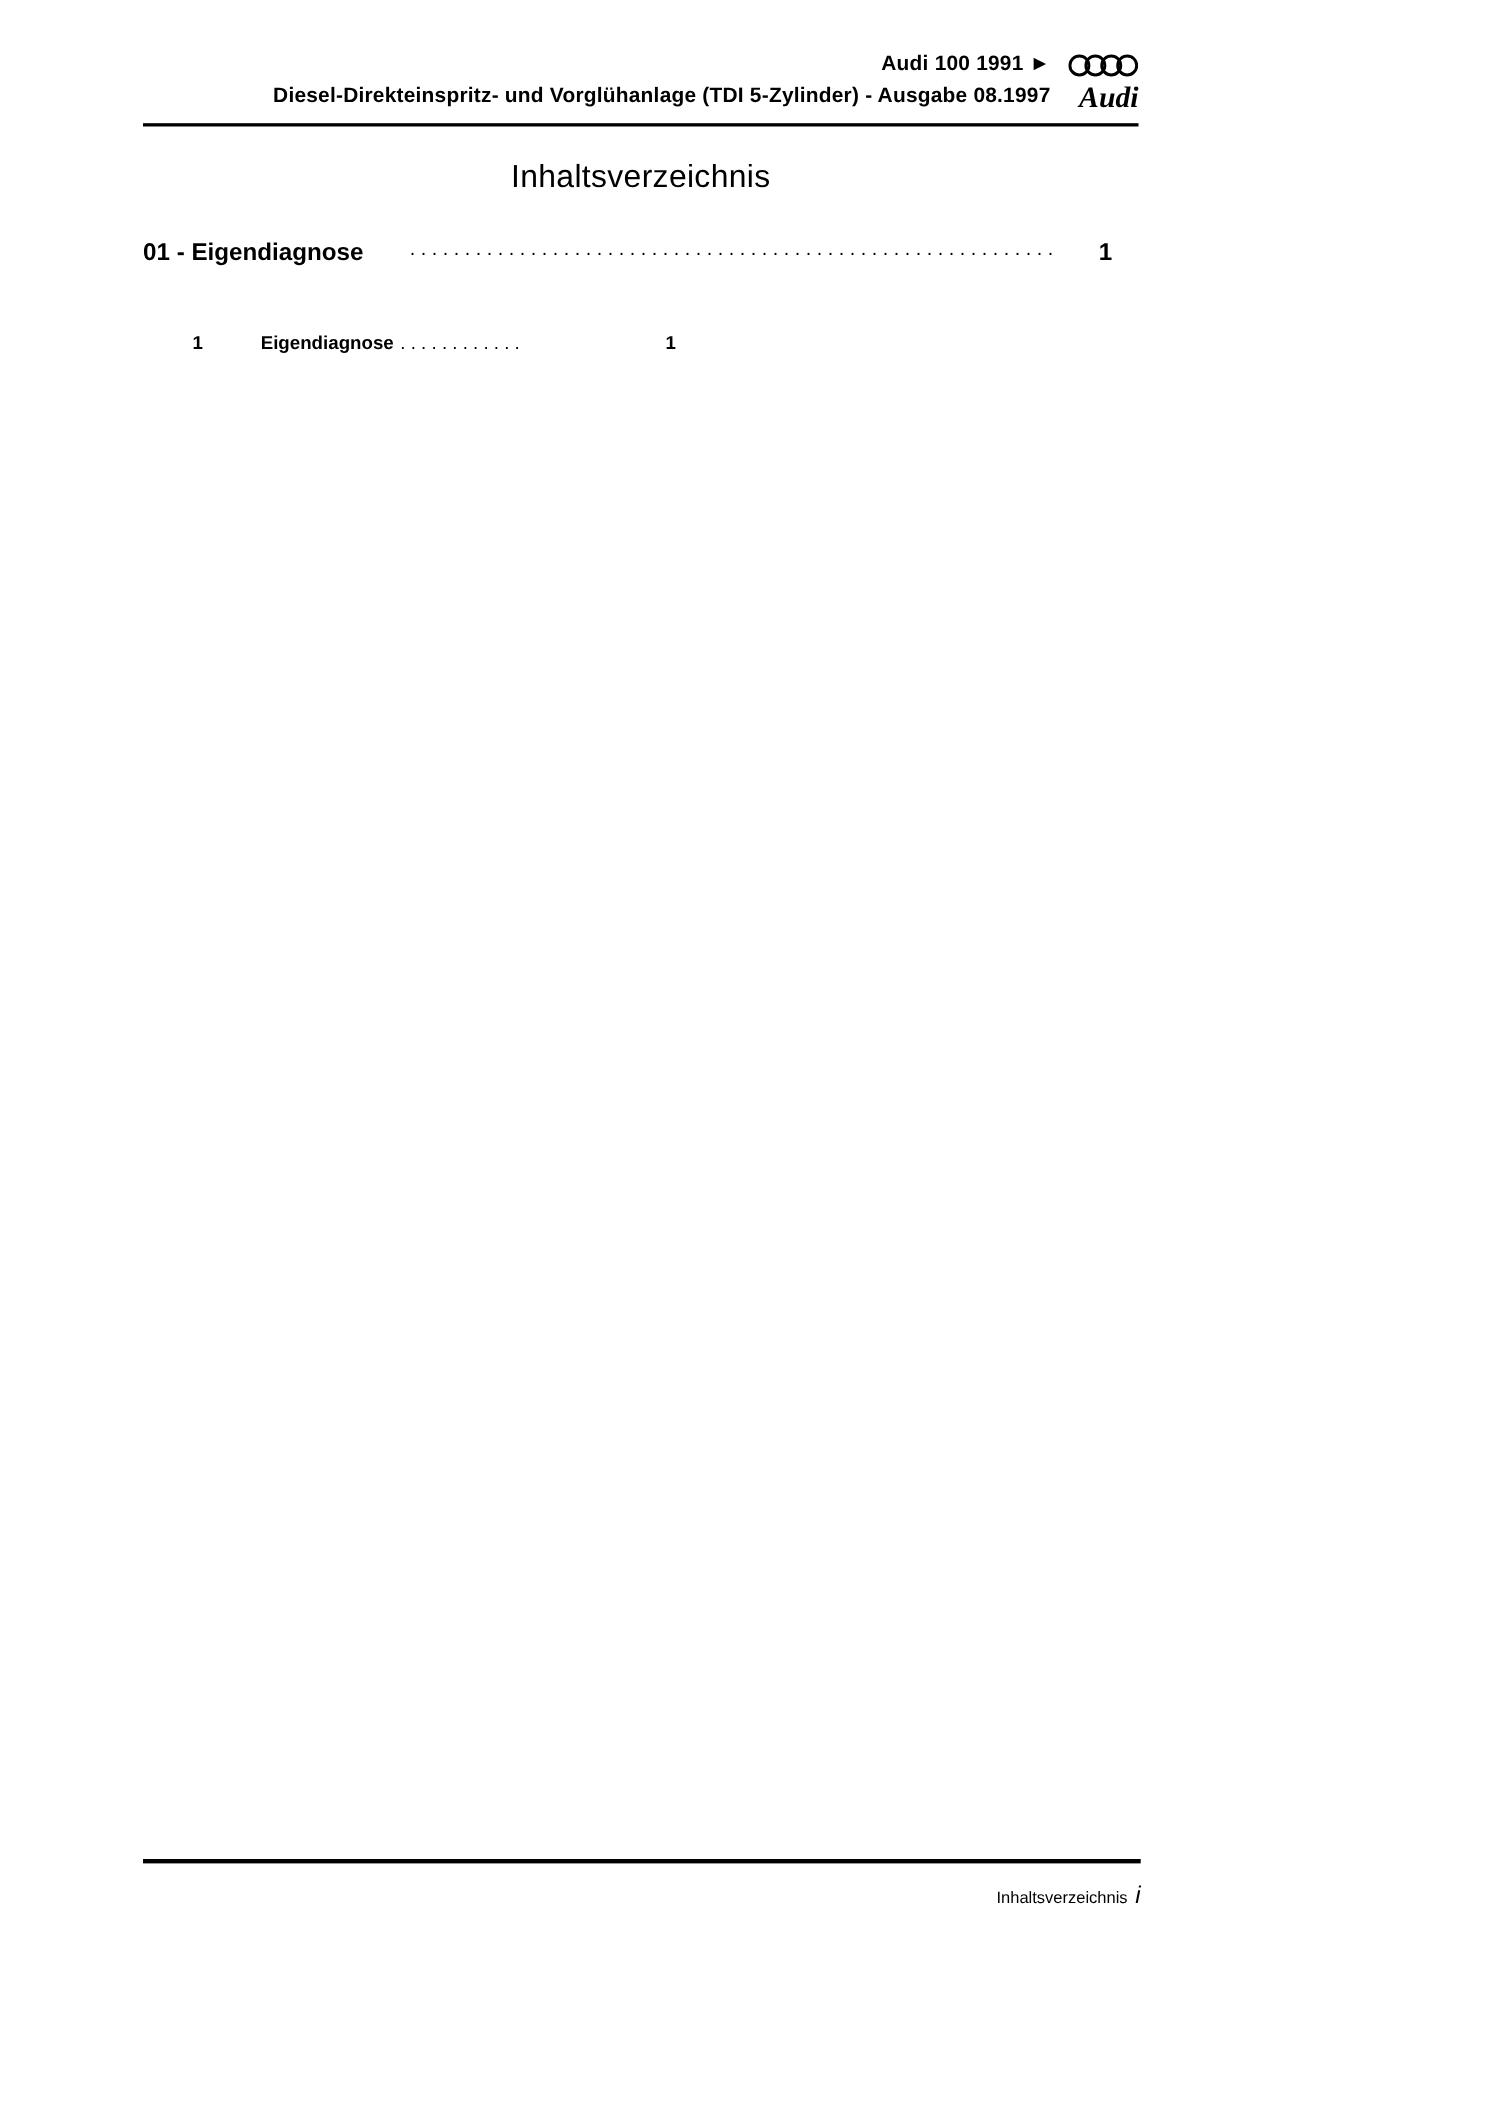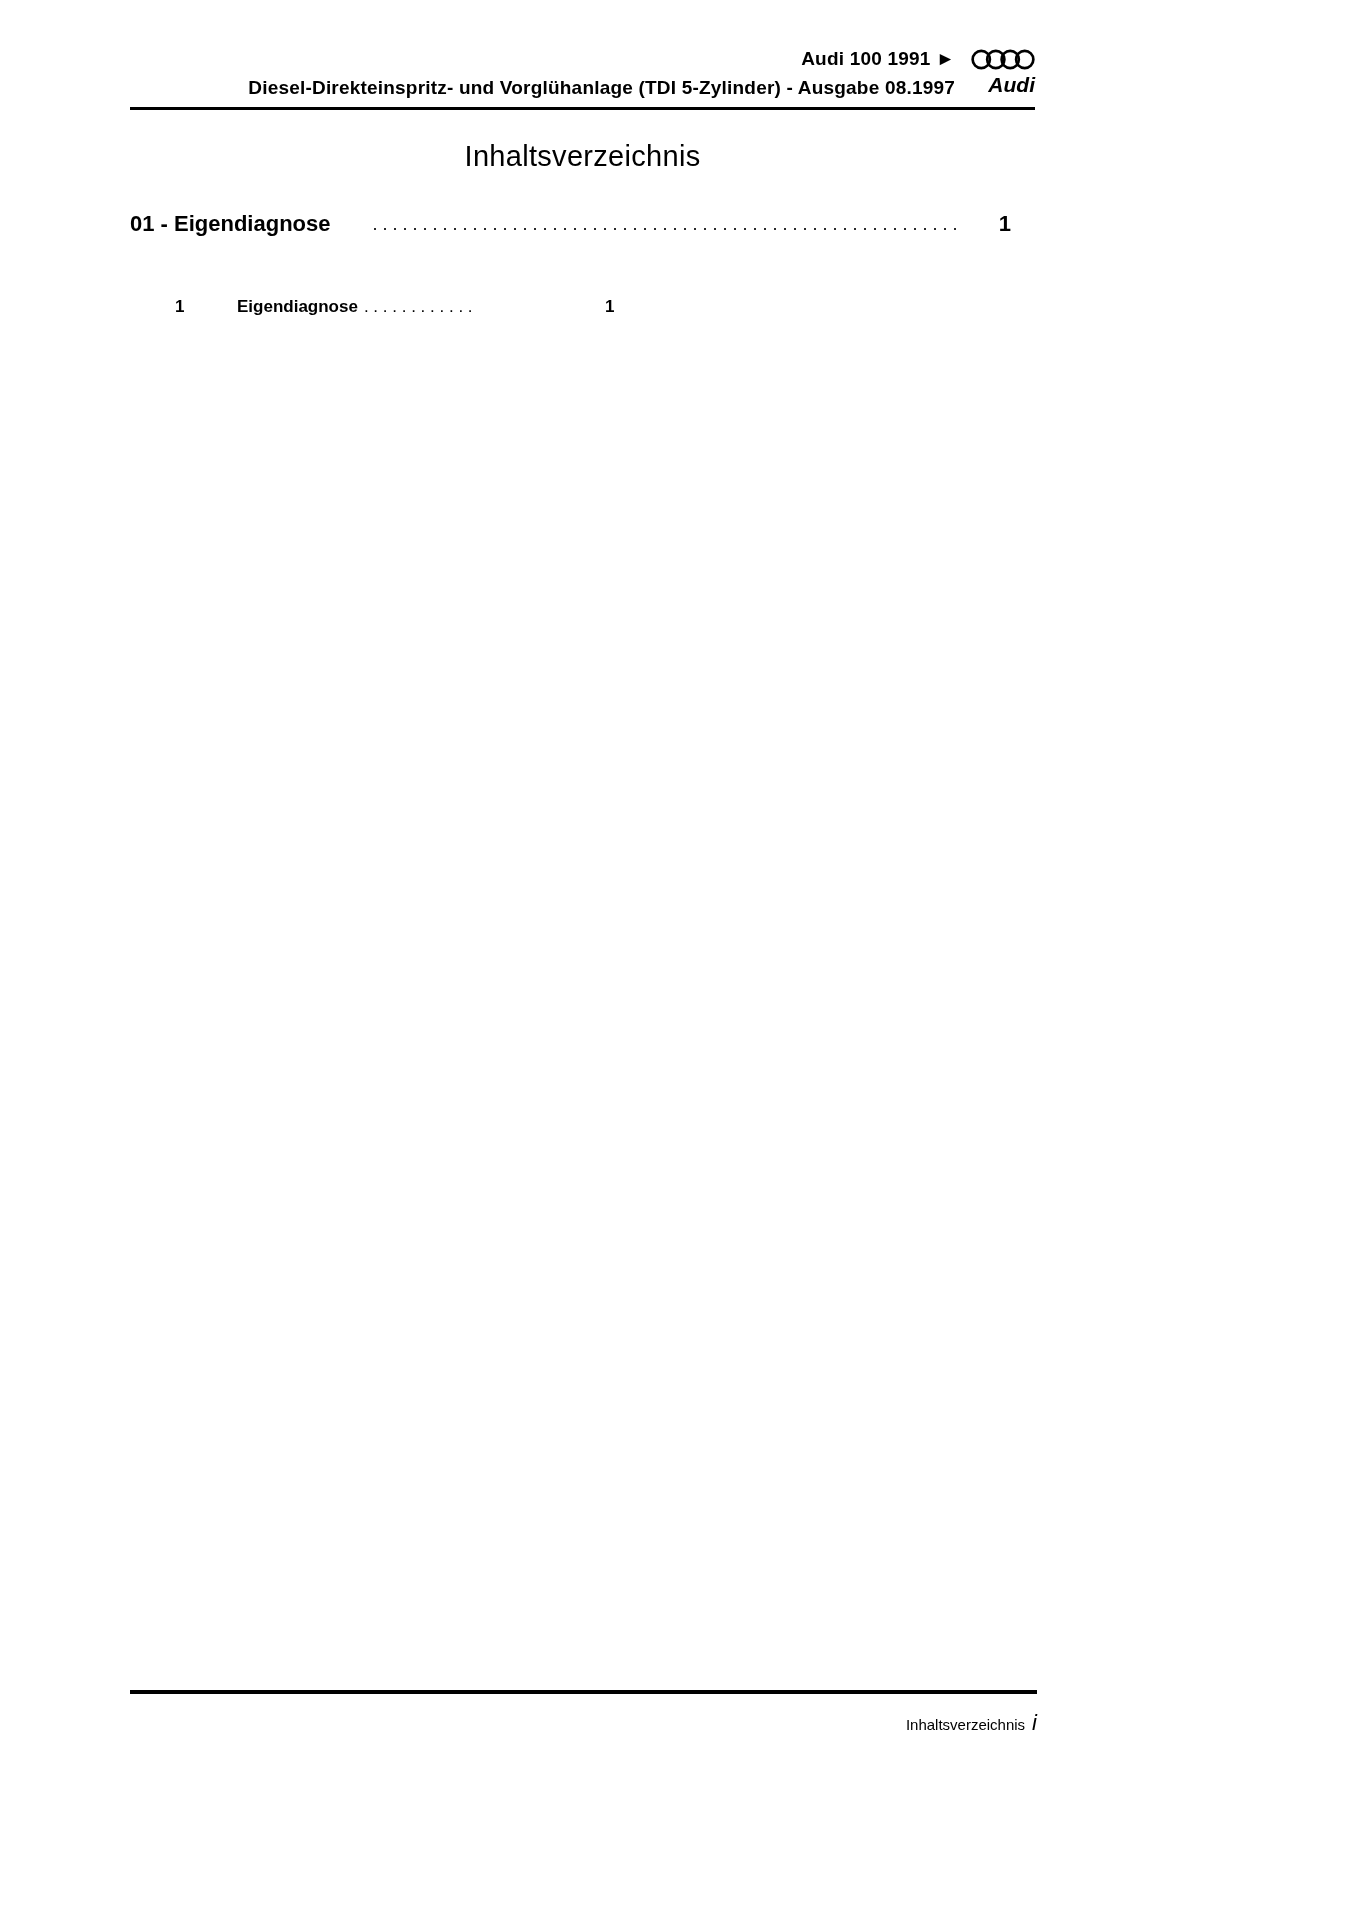--- a/index.html
+++ b/index.html
@@ -19,39 +19,39 @@
 
   
   .header { display: flex; align-items: flex-start; }
   .header-text { flex: 1; text-align: right; padding-right: 14px; }
   .header-model { font-size: 19px; font-weight: bold; letter-spacing: .2px; }
   .header-sub { font-size: 19px; font-weight: bold; margin-top: 7px; letter-spacing: .2px; }
   .header-brand { width: 66px; text-align: right; }
   .rings-svg { display: block; margin-left: auto; }
   .brand-wordmark {
     display: block; margin-top: 2px;
-    font-family: Liberation Sans, sans-serif;
+    font-family: Liberation Serif, serif;
     font-style: italic; font-weight: bold;
-    font-size: 21px; text-align: right;
+    font-size: 27px; text-align: right;
   }
   .header-rule { border-bottom: 3px solid #000; margin-top: 8px; }
 
   
   .doc-title {
     margin-top: 30px;
     text-align: center;
     font-size: 29px;
     font-weight: normal;
     letter-spacing: .3px;
   }
 
   
   .toc { margin-top: 38px; padding-right: 24px; }
 
-  .chapter-row { display: flex; align-items: center; gap: 36px; }
+  .chapter-row { display: flex; align-items: flex-start; gap: 36px; }
   .ch-label { font-size: 22px; font-weight: bold; white-space: nowrap; }
   .ch-page { font-size: 22px; font-weight: bold; white-space: nowrap; }
 
   .entries { margin-top: 7px; padding-left: 45px; }
 
   .entry-row { display: flex; align-items: baseline; font-size: 17px; line-height: 24px; }
   .entry-row.group-start { margin-top: 10px; }
   .entry-row.bold .num,
   .entry-row.bold .title,
   .entry-row.bold .page { font-weight: bold; }

